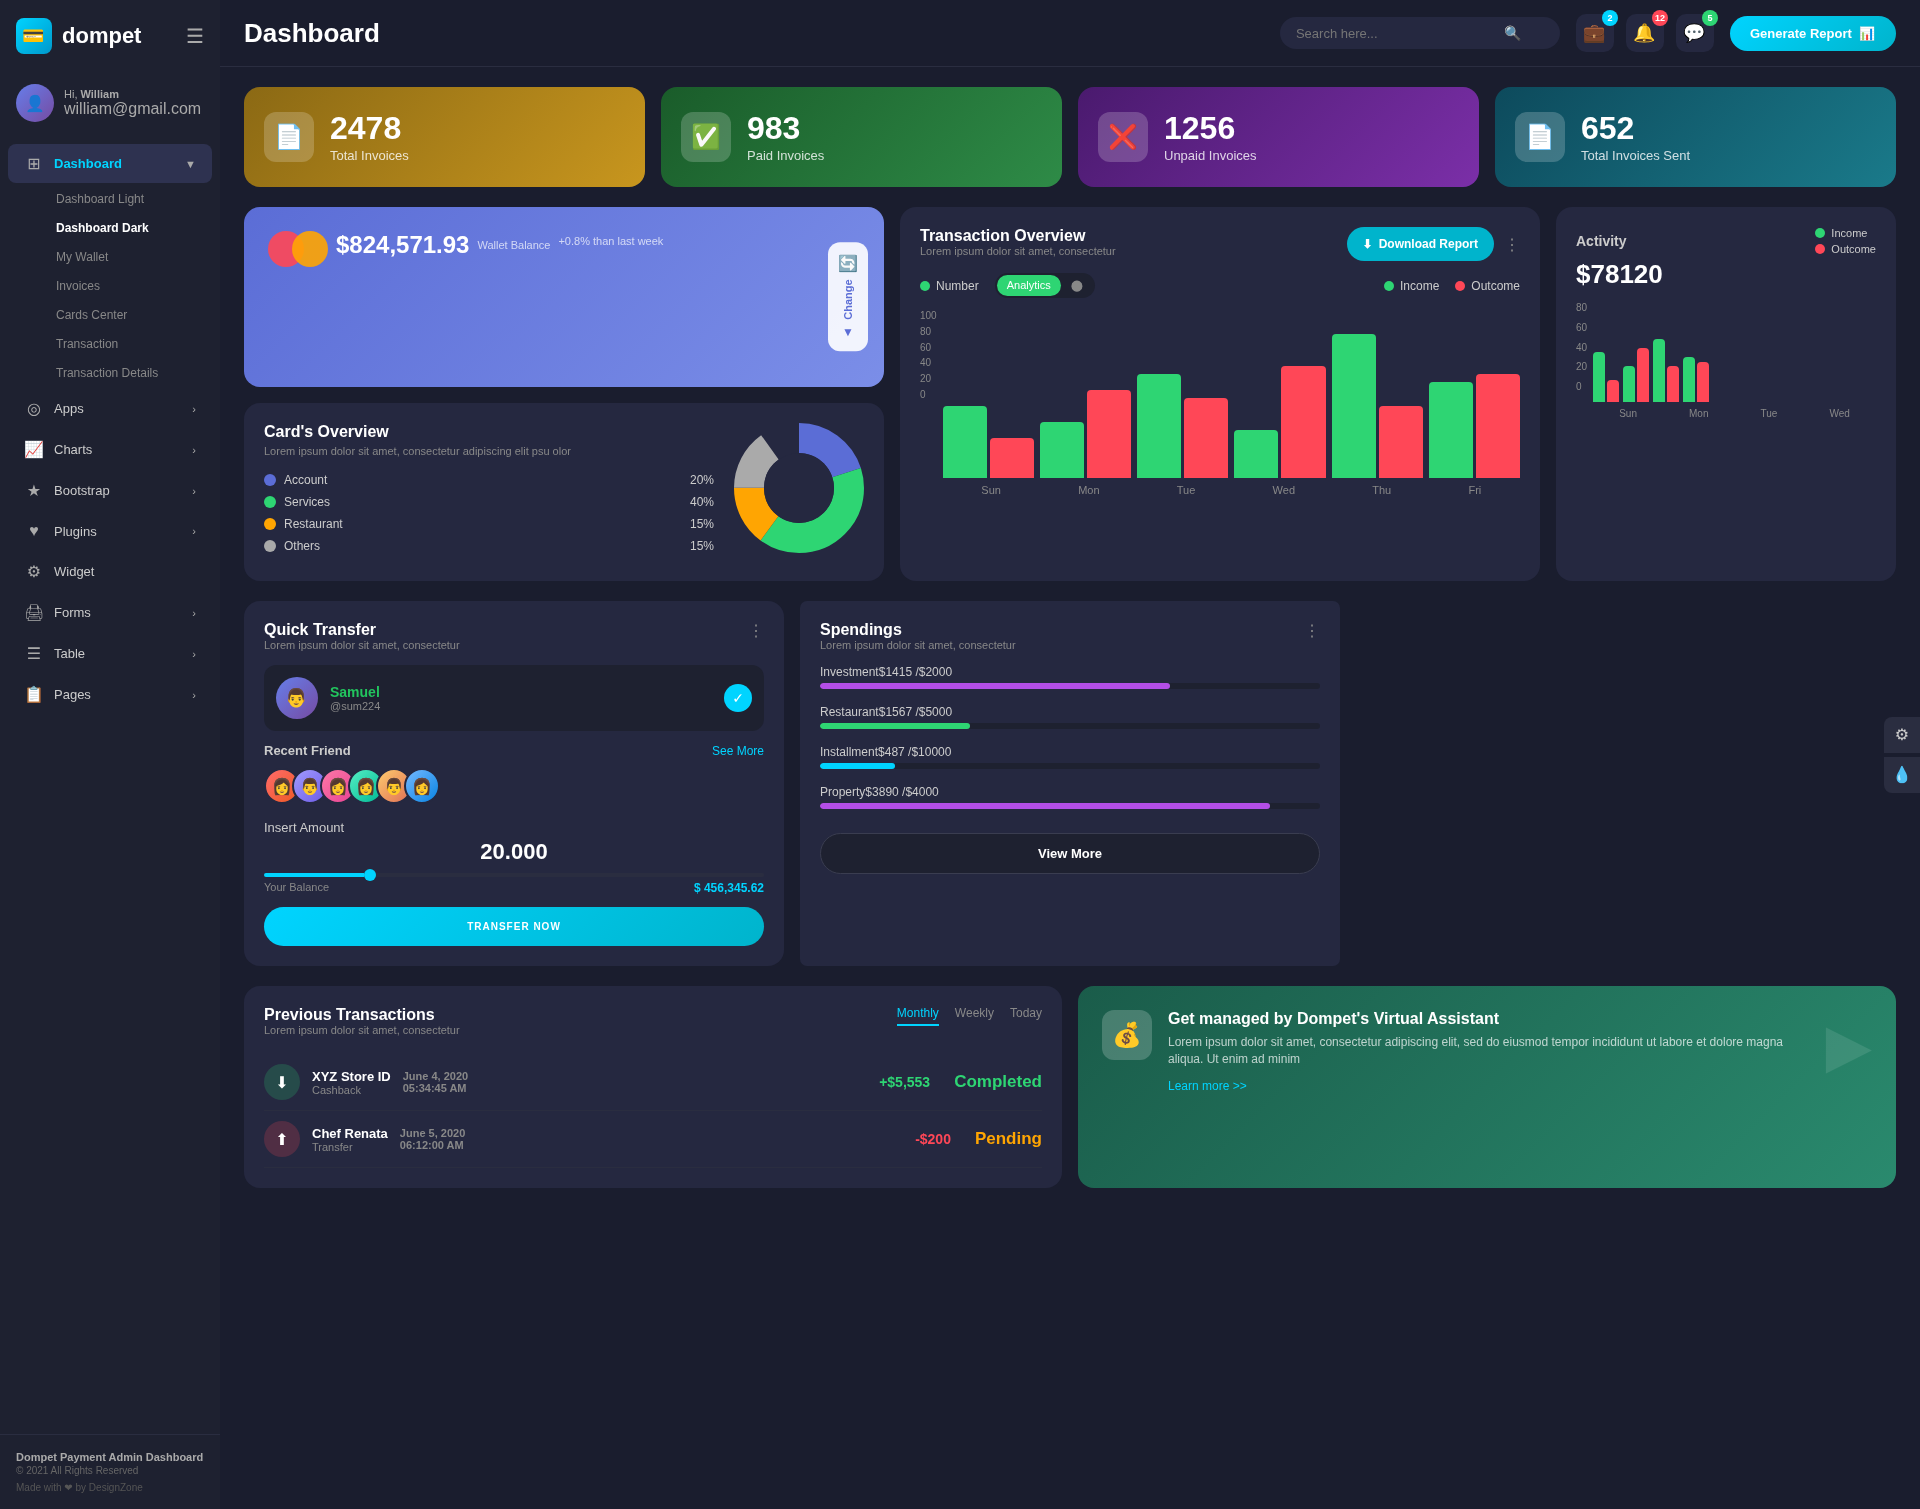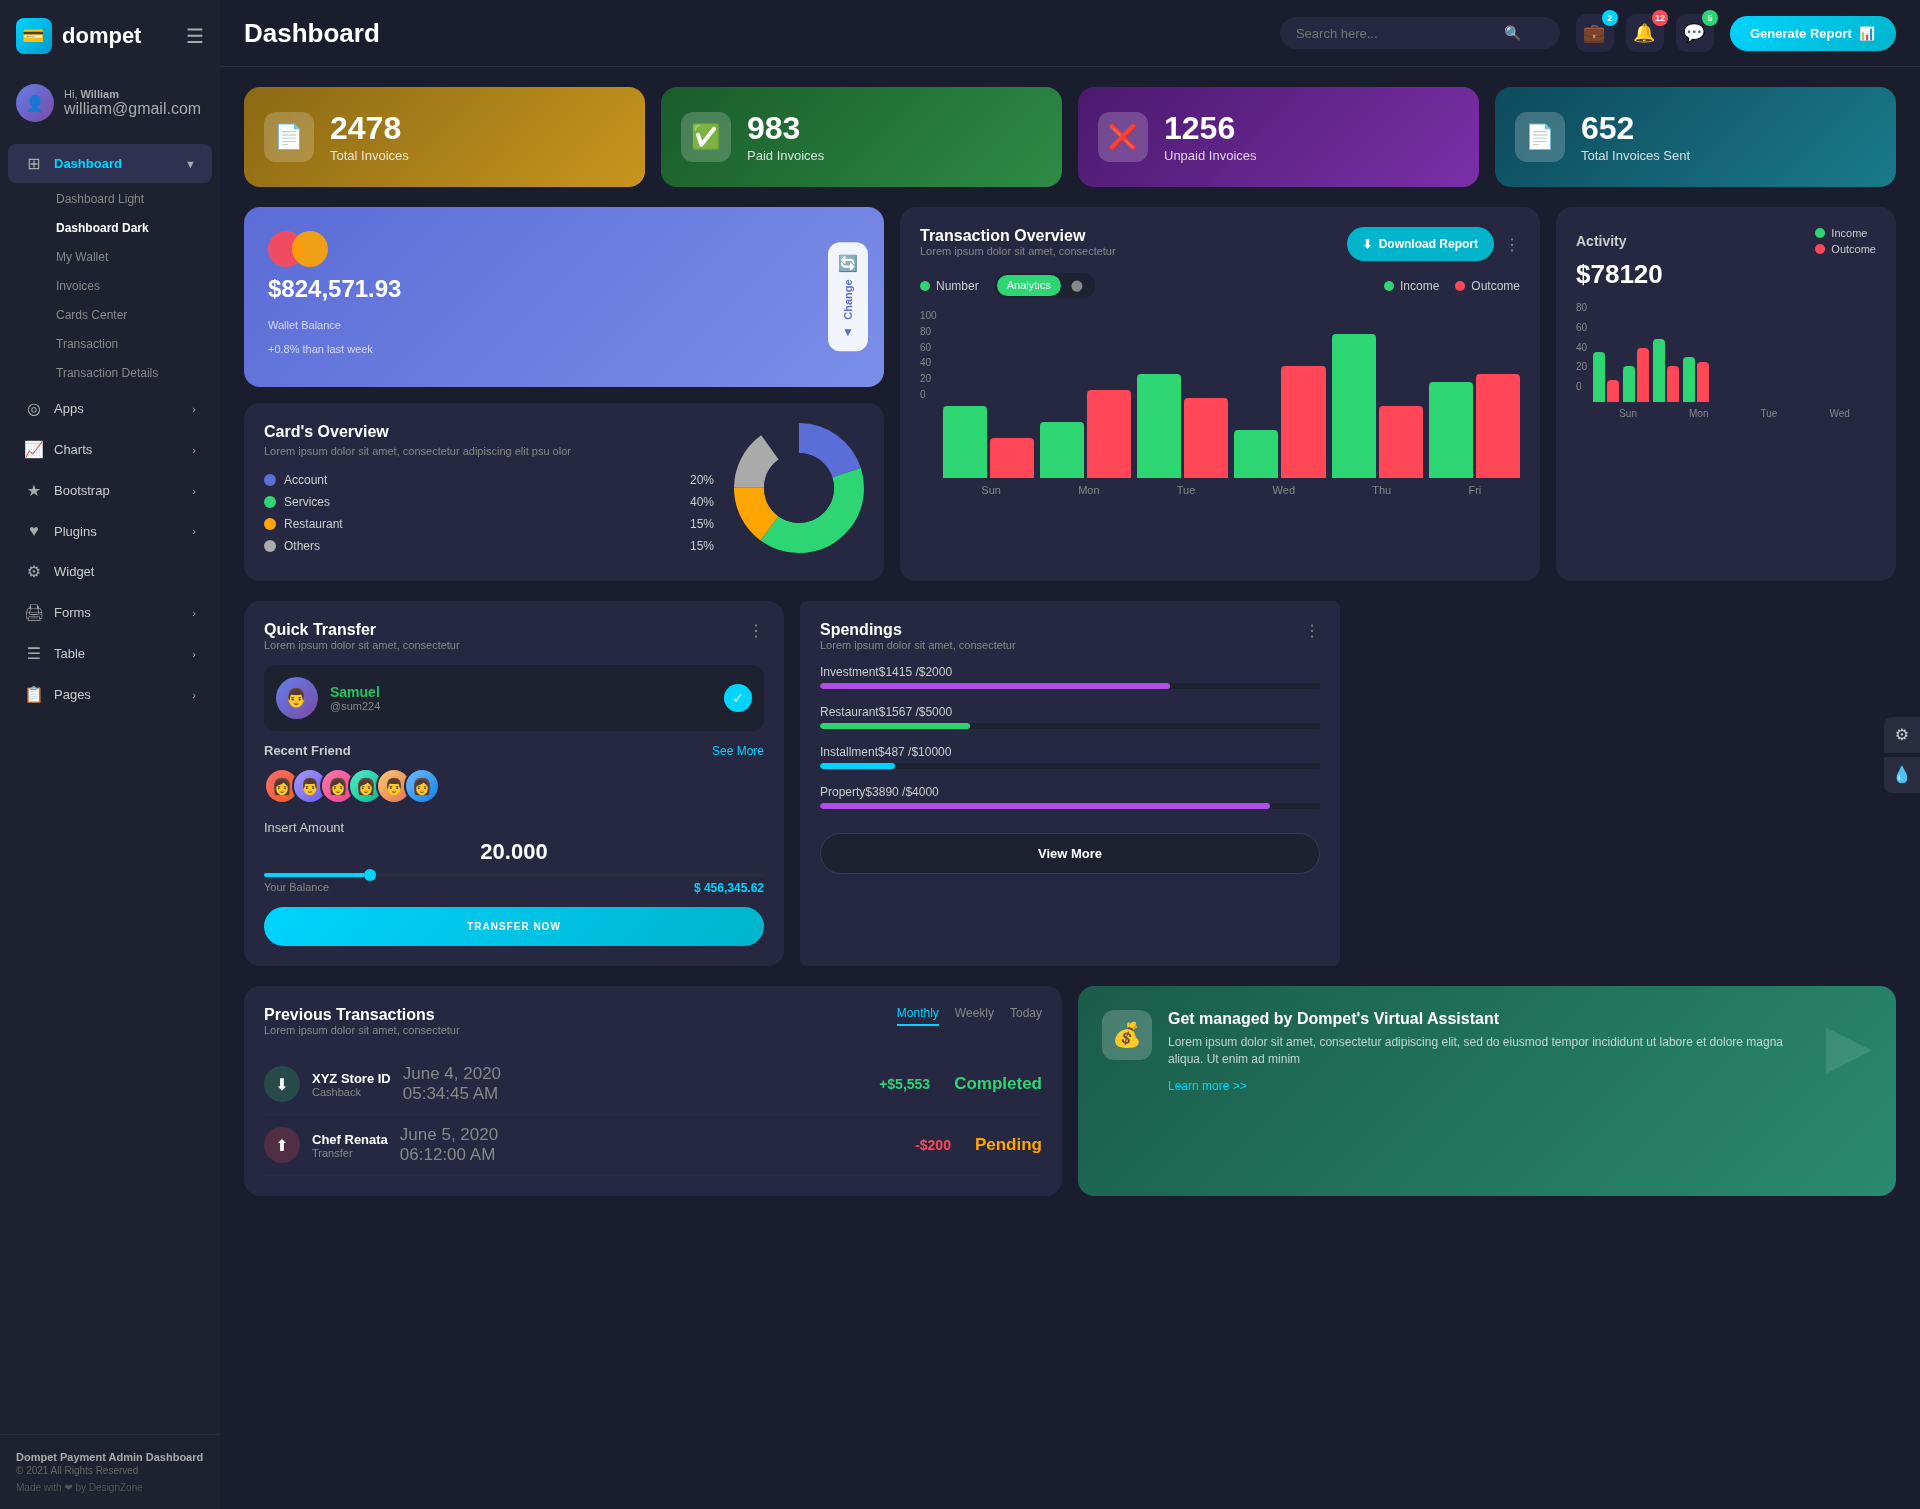--- a/index.html
+++ b/index.html
@@ -165,21 +165,21 @@
     
     .prev-tx { background: #252840; border-radius: 16px; padding: 20px; }
     .prev-tx-header { display: flex; align-items: flex-start; justify-content: space-between; margin-bottom: 4px; }
     .tab-row { display: flex; gap: 16px; margin-bottom: 12px; }
     .tab-btn { font-size: 12px; color: #888; cursor: pointer; padding-bottom: 4px; border-bottom: 2px solid transparent; }
     .tab-btn.active { color: #00d4ff; border-bottom: 2px solid #00d4ff; }
     .tx-row { display: flex; align-items: center; gap: 12px; padding: 10px 0; border-bottom: 1px solid #2a2d40; }
     .tx-icon-wrap { width: 36px; height: 36px; border-radius: 50%; background: #2ed57333; display: flex; align-items: center; justify-content: center; font-size: 16px; flex-shrink: 0; }
     .tx-info .tx-name { font-size: 13px; font-weight: 600; color: #fff; }
     .tx-info .tx-sub { font-size: 11px; color: #888; }
-    .tx-date { font-size: 17px; color: #888; }
+    .tx-date { font-size: 11px; color: #888; font-weight: bold; }
     .tx-amount-pos { font-size: 14px; font-weight: 700; color: #2ed573; margin-left: auto; }
     .tx-status { font-size: 17px; font-weight: 600; color: #2ed573; margin-left: 12px; }
 
     
     .va-card { background: linear-gradient(135deg, #1a5c4a, #2a8a6e); border-radius: 16px; padding: 24px; display: flex; align-items: flex-start; gap: 16px; }
     .va-icon { width: 50px; height: 50px; border-radius: 12px; background: rgba(255,255,255,0.2); display: flex; align-items: center; justify-content: center; font-size: 24px; flex-shrink: 0; }
     .va-title { font-size: 16px; font-weight: 700; color: #fff; margin-bottom: 6px; }
     .va-desc { font-size: 12px; color: rgba(255,255,255,0.7); margin-bottom: 10px; line-height: 1.4; }
     .va-link { font-size: 12px; color: #00d4ff; cursor: pointer; }
     .va-bg-icon { margin-left: auto; font-size: 60px; opacity: 0.1; color: #fff; }
@@ -344,21 +344,21 @@
           <div class="stat-num">652</div>
           <div class="stat-label">Total Invoices Sent</div>
         </div>
       </div>
     </div>
 
     <div class="mid-row">
 
       <div style="display:flex;flex-direction:column;gap:0;">
         <div class="wallet-card">
-          <div style="display:flex;flex-direction:column;gap:8px;">
+          <div style="display:flex;flex-direction:row;gap:8px;">
             <div class="wallet-mastercard">
               <div class="mc-circle mc-1"></div>
               <div class="mc-circle mc-2"></div>
             </div>
             <div class="wallet-balance">$824,571.93</div>
             <div class="wallet-balance-label">Wallet Balance</div>
             <div class="wallet-change">+0.8% than last week</div>
           </div>
           <div class="wallet-change-btn">
             <span class="change-icon">🔄</span>

